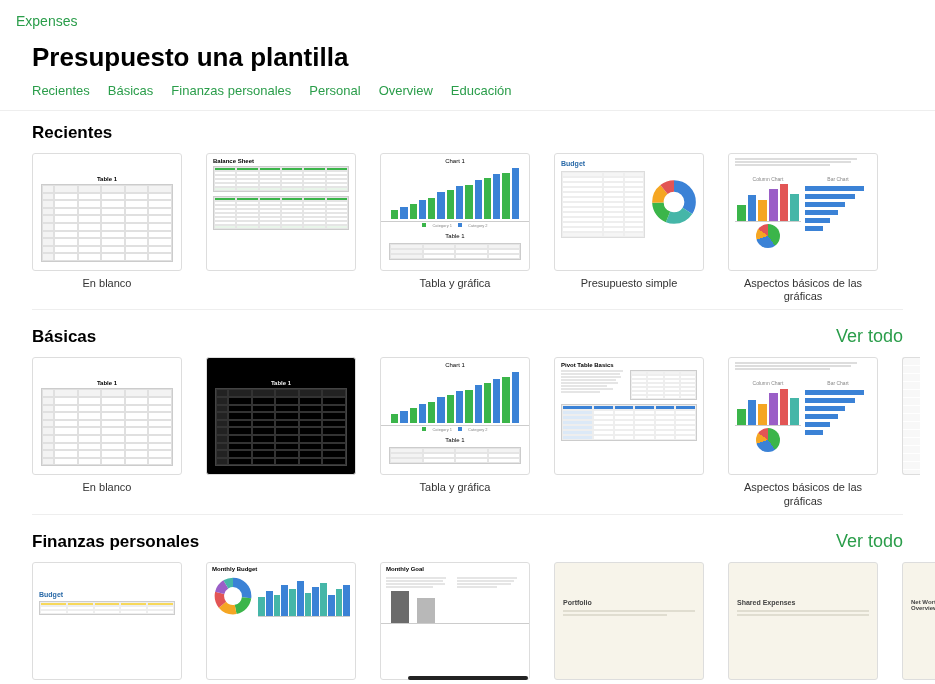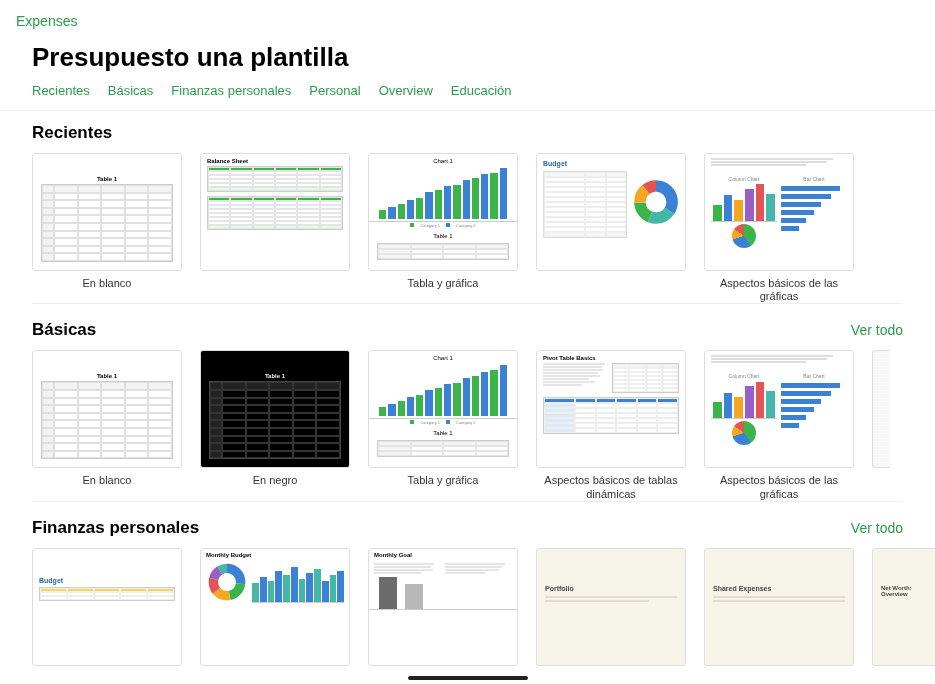--- a/index.html
+++ b/index.html
@@ -50,26 +50,27 @@
       justify-content: space-between;
       align-items: baseline;
       padding-bottom: 10px;
     }
     .section-title {
       font-size: 17px;
       font-weight: 700;
     }
     .see-all {
       color: #2a9d4a;
-      font-size: 14px;
+      font-size: 18px;
       cursor: pointer;
     }
     .row {
       display: flex;
-      gap: 18px;
+      gap: 24px;
+      padding-bottom: 6px;
       border-bottom: 1px solid #eee;
     }
     .row.no-border { border-bottom: none; }
     .card {
       width: 150px;
       flex: 0 0 150px;
       cursor: pointer;
     }
     .thumb {
       width: 150px;
@@ -515,20 +516,21 @@
               <svg viewBox="0 0 40 40">
                 <circle cx="20" cy="20" r="14" fill="none" stroke="#3b82d6" stroke-width="10" stroke-dasharray="30 88" transform="rotate(-90 20 20)"></circle>
                 <circle cx="20" cy="20" r="14" fill="none" stroke="#45b6a8" stroke-width="10" stroke-dasharray="19 88" stroke-dashoffset="-30" transform="rotate(-90 20 20)"></circle>
                 <circle cx="20" cy="20" r="14" fill="none" stroke="#3bb54a" stroke-width="10" stroke-dasharray="16 88" stroke-dashoffset="-49" transform="rotate(-90 20 20)"></circle>
                 <circle cx="20" cy="20" r="14" fill="none" stroke="#f5a623" stroke-width="10" stroke-dasharray="13 88" stroke-dashoffset="-65" transform="rotate(-90 20 20)"></circle>
                 <circle cx="20" cy="20" r="14" fill="none" stroke="#e25555" stroke-width="10" stroke-dasharray="10 88" stroke-dashoffset="-78" transform="rotate(-90 20 20)"></circle>
               </svg>
             </div>
           </div>
         </div>
+        <div class="card-label">Presupuesto simple</div>
       </div>
 
       <div class="card">
         <div class="thumb">
           <div class="cb-wrap">
             <div class="cb-txt">
                 <i></i>
                 <i></i>
                 <i></i>
               </div>
@@ -703,21 +705,20 @@
                 <div></div>
               <div class="hdr"></div>
                 <div></div>
                 <div></div>
                 <div></div>
                 <div></div>
                 <div></div>
             </div>
           </div>
         </div>
-        <div class="card-label">En negro</div>
       </div>
 
       <div class="card">
         <div class="thumb">
           <div class="tc-title">Chart 1</div>
           <div class="tc-bars">
             <span class="c-g" style="height:18%"></span>
               <span class="c-b" style="height:24%"></span>
             <span class="c-g" style="height:30%"></span>
               <span class="c-b" style="height:38%"></span>
@@ -835,21 +836,20 @@
               <div></div>
               <div></div>
             <div class="bh2"></div>
               <div></div>
               <div></div>
               <div></div>
               <div></div>
               <div></div>
           </div>
         </div>
-        <div class="card-label">Aspectos básicos de tablas dinámicas</div>
       </div>
 
       <div class="card">
         <div class="thumb">
           <div class="cb-wrap">
             <div class="cb-txt">
                 <i></i>
                 <i></i>
                 <i></i>
               </div>

